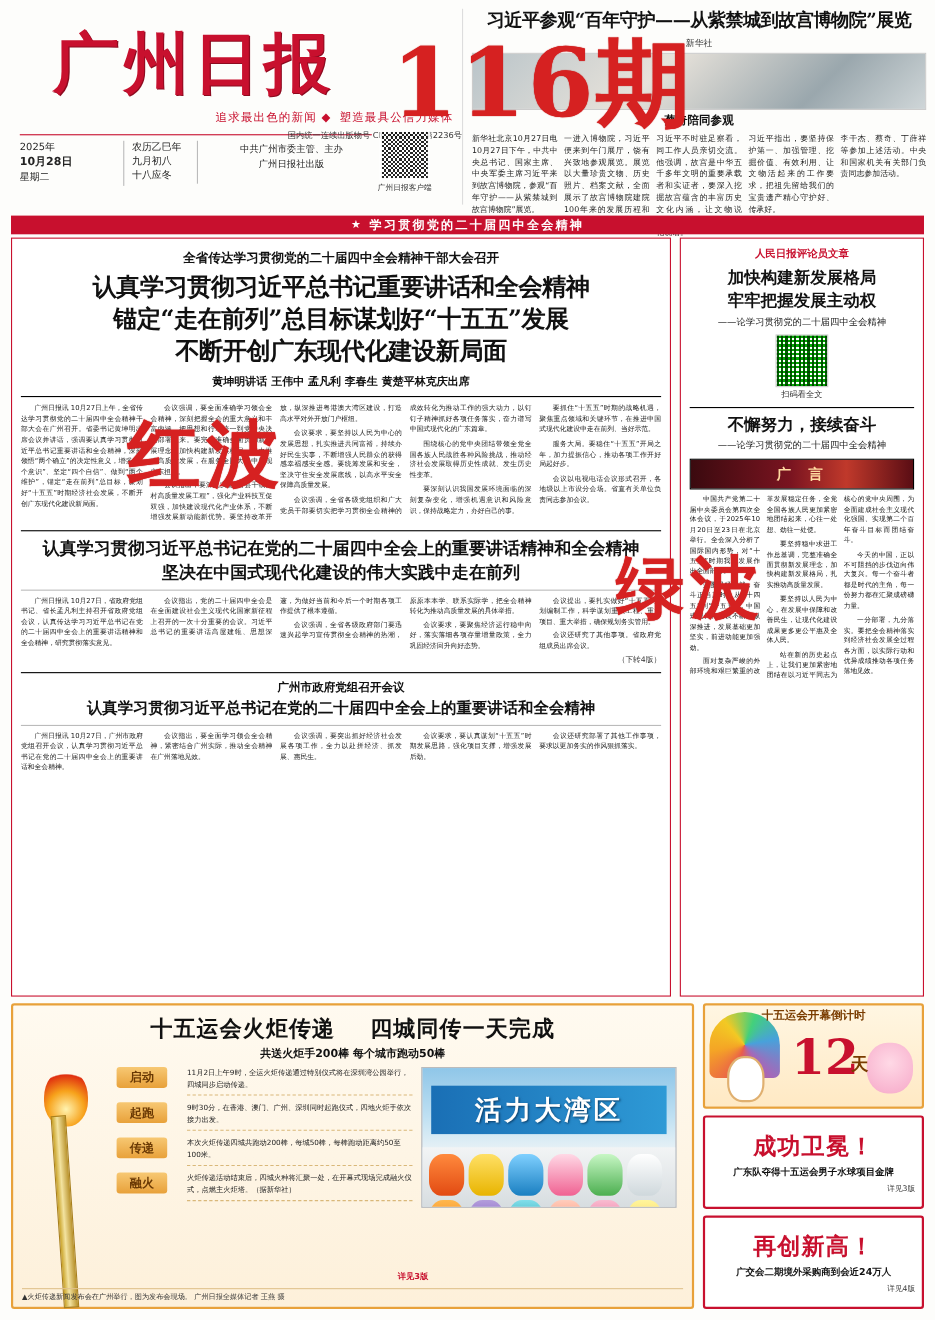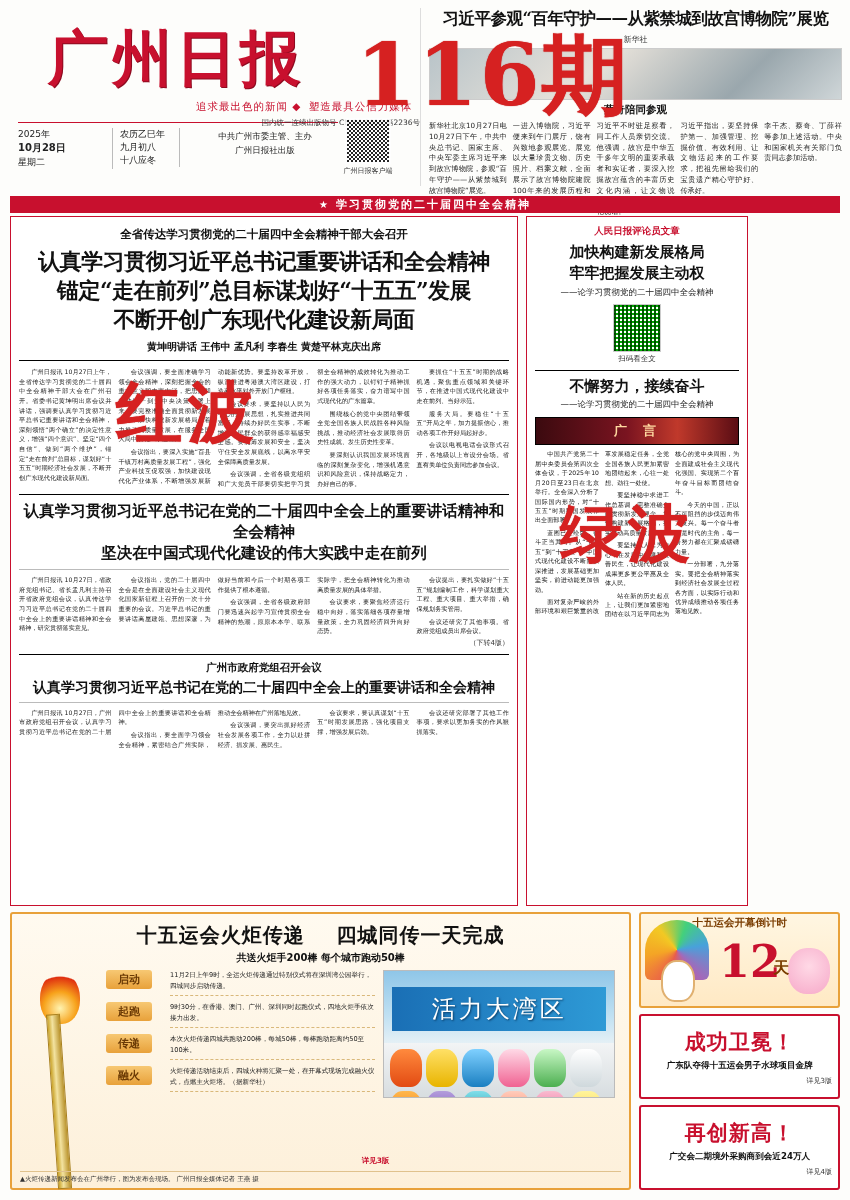--- a/index.html
+++ b/index.html
@@ -82,21 +82,21 @@
   
   .red-banner {
     position:absolute; left:10px; top:196px; width:830px; height:17px;
     background:#c8102e; color:#fff; font-size:11px; font-weight:700;
     display:flex; align-items:center; justify-content:center; letter-spacing:2px;
   }
   .red-banner .star { margin-right:6px; font-size:10px; }
 
   
   .body-wrap { position:absolute; left:10px; top:216px; width:830px; height:690px; display:flex; gap:8px; }
-  .col-main { width:508px; border:1px solid #c8102e; padding:6px 8px; background:#fff; }
+  .col-main { width:600px; border:1px solid #c8102e; padding:6px 8px; background:#fff; }
   .col-side { width:222px; border:1px solid #c8102e; padding:6px 8px; background:#fff; }
 
   .kicker { text-align:center; font-size:11.5px; font-weight:700; margin:4px 0 5px; }
   .headline-1 {
     text-align:center; font-family:"DejaVu Serif","Liberation Serif",serif;
     font-weight:700; font-size:22px; line-height:1.32; letter-spacing:-0.5px; margin:0 0 6px;
   }
   .byline { text-align:center; font-size:10px; margin:4px 0 6px; font-weight:700;}
   .rule { height:1px; background:#000; margin:6px 0; }
   .rule-thin { height:1px; background:#bbb; margin:5px 0; }
@@ -183,21 +183,21 @@
   }
   .step-text { font-size:6.6px; line-height:1.6; color:#222; border-bottom:1px dashed #d9b87a; padding-bottom:4px; flex:1;}
   .photo-box {
     width:232px; border:1px solid #bbb; background:#cfd8e3; position:relative; overflow:hidden;
   }
   .photo-sky { position:absolute; inset:0; background:linear-gradient(180deg,#8fc6e8,#bfe0f2 35%,#e9f2f6 60%,#dfe7ea); }
   .photo-banner {
     position:absolute; left:8px; top:16px; width:214px; height:44px;
     background:linear-gradient(90deg,#1a6fb5,#2e9ad6);
     color:#fff; font-family:"DejaVu Serif","Liberation Serif",serif;
-    font-weight:400; font-size:24px; letter-spacing:3px;
+    font-weight:700; font-size:24px; letter-spacing:3px;
     display:flex; align-items:center; justify-content:center;
     text-shadow:1px 1px 2px #0b3d66;
   }
   .photo-shelf { position:absolute; left:0; right:0; top:72px; bottom:0; background:linear-gradient(180deg,#f2f4f5,#d7dde0); }
   .mascots { position:absolute; left:6px; right:6px; top:78px; display:flex; flex-wrap:wrap; gap:4px; }
   .mascot { width:32px; height:38px; border-radius:40% 40% 35% 35%; }
   .torch-note {
     position:absolute; left:8px; bottom:4px; right:8px;
     font-size:6.5px; color:#333; border-top:1px solid #e0c28d; padding-top:3px;
   }

